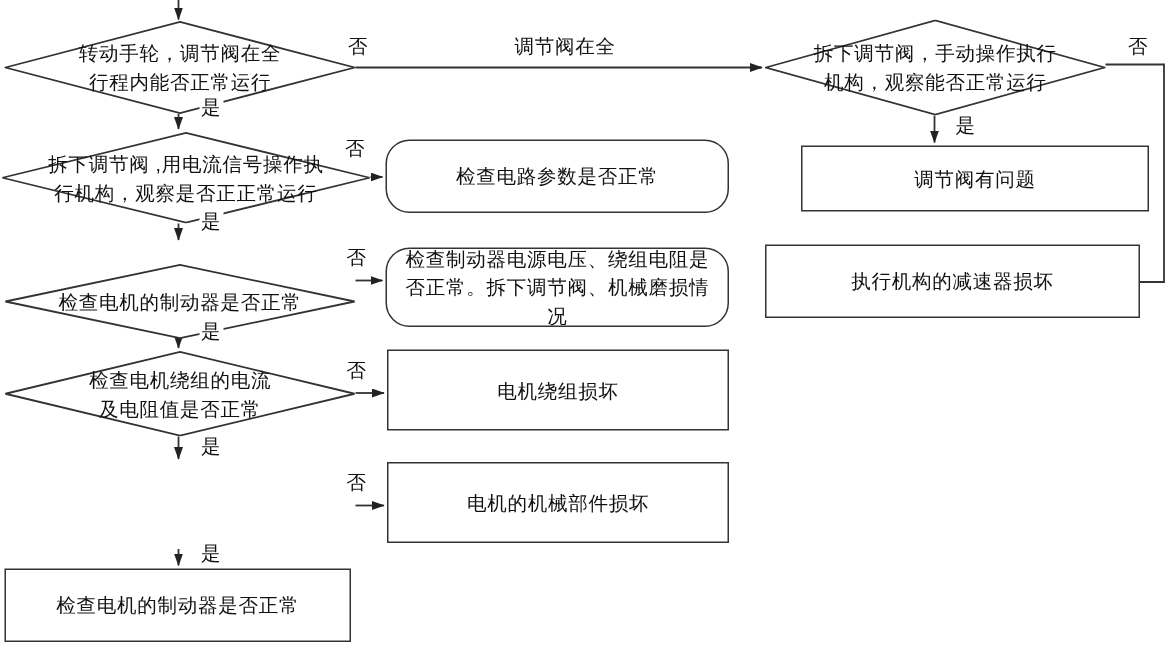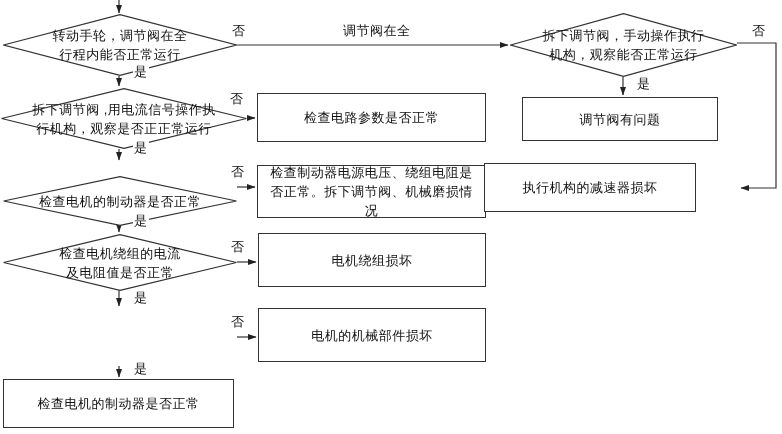--- a/index.html
+++ b/index.html
@@ -28,21 +28,21 @@
     position:absolute;
     border:1px solid #333333;
     background:#ffffff;
     display:flex;align-items:center;justify-content:center;
     text-align:center;
     white-space:pre-line;
     font-size:13px;line-height:19px;
     letter-spacing:0.5px;
     padding:0 8px;
   }
-  .box.rounded{border-radius:0;}
+  .box.rounded{border-radius:16px;}
   .lbl{
     position:absolute;
     font-size:13px;line-height:15px;
     letter-spacing:0.5px;
     background:#ffffff;
     padding:0 1px;
   }
   polygon.diamond-shape{fill:#ffffff;stroke:#333333;stroke-width:1.2;}
   line.wire, polyline.wire{stroke:#333333;stroke-width:1.2;fill:none;}
 </style>
@@ -116,23 +116,23 @@
 
   <div class="box rounded" style="left:257px;top:165px;width:229px;height:53px">检查制动器电源电压、绕组电阻是
 否正常。拆下调节阀、机械磨损情况</div>
 
   <div class="box" style="left:258px;top:308px;width:228px;height:54px">电机的机械部件损坏</div>
 
   <div class="box" style="left:258px;top:233px;width:228px;height:54px">电机绕组损坏</div>
 
   <div class="box" style="left:3px;top:379px;width:231px;height:49px">检查电机的制动器是否正常</div>
 
-  <div class="box" style="left:522px;top:97px;width:196px;height:44px">调节阀有问题</div>
+  <div class="box" style="left:534px;top:97px;width:232px;height:44px">调节阀有问题</div>
 
-  <div class="box" style="left:484px;top:163px;width:212px;height:49px">执行机构的减速器损坏</div>
+  <div class="box" style="left:510px;top:163px;width:250px;height:49px">执行机构的减速器损坏</div>
 
   <div class="lbl" style="left:133px;top:64px">是</div>
   <div class="lbl" style="left:133px;top:140px">是</div>
   <div class="lbl" style="left:133px;top:213px">是</div>
   <div class="lbl" style="left:133px;top:290px">是</div>
   <div class="lbl" style="left:133px;top:361px">是</div>
   <div class="lbl" style="left:636px;top:76px">是</div>
 
   <div class="lbl" style="left:231px;top:23px">否</div>
   <div class="lbl" style="left:229px;top:91px">否</div>

